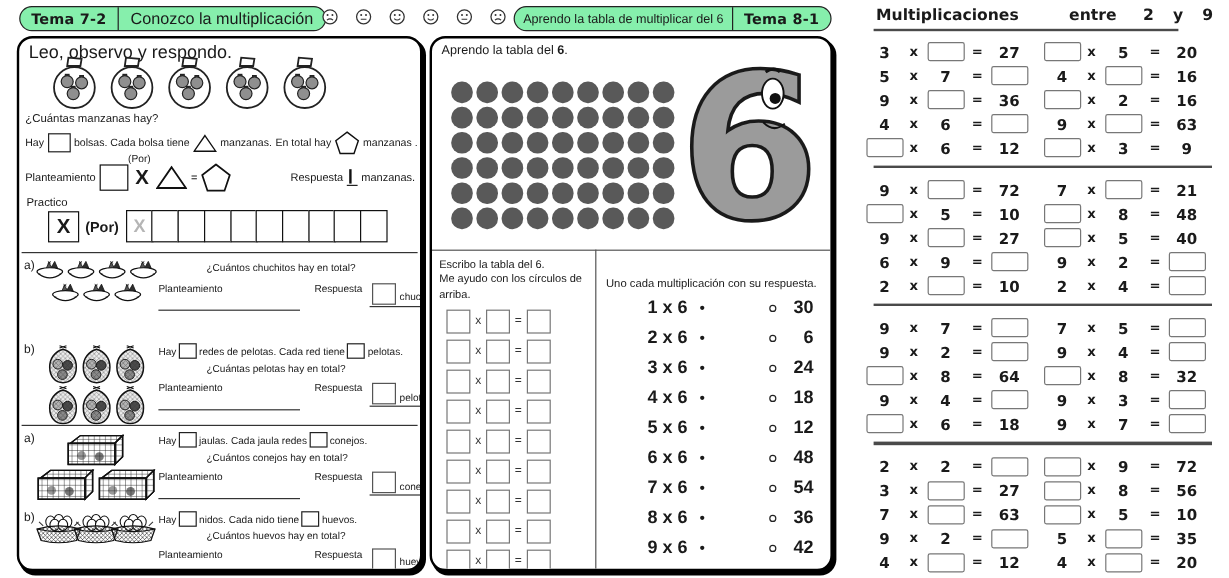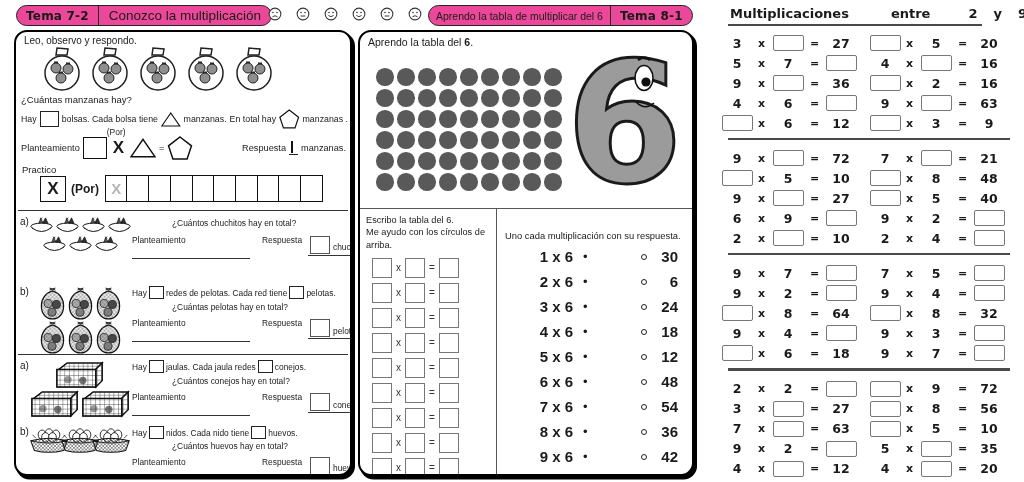--- a/index.html
+++ b/index.html
@@ -2,39 +2,39 @@
 <html><head>
 <meta charset="utf-8">
 <style>
   * { margin:0; padding:0; box-sizing:border-box; }
   html,body { background:#fff; }
   .stage{ position:relative; width:1024px; height:482px; background:#fff; overflow:hidden;
           font-family:"Liberation Sans", sans-serif; color:#1a1a1a; }
 
   
   .hdr-tab{ position:absolute; top:5px; height:21px; display:flex; align-items:center;
-            border:1.6px solid #222; border-radius:11px; background:#ec4899; }
+            border:1.6px solid #222; border-radius:11px; background:#86efac; }
   .left-tab{ left:16px; }
   .right-tab{ left:428px; }
   .tab-tema{ font-family:"DejaVu Sans",sans-serif; font-weight:bold; font-size:12px; padding:0 9px; letter-spacing:.2px; }
   .seg-r{ border-left:1.4px solid #222; height:100%; display:flex; align-items:center; }
   .seg-l{ border-right:1.4px solid #222; height:100%; display:flex; align-items:center; }
   .tab-title{ font-size:13.5px; padding:0 10px; }
   .tab-title2{ font-size:10.5px; padding:0 7px; }
   .faces-row{ position:absolute; left:268px; top:7px; display:flex; gap:14px; }
   .face{ width:14px; height:14px; display:inline-block; }
 
   
   .panel{ position:absolute; top:30px; height:446px; background:#fff; border:2px solid #000;
           border-radius:13px; box-shadow:2.5px 3px 0 .5px #000; overflow:hidden; }
   .lp{ left:14px; width:338px; }
   .mp{ left:358px; width:336px; }
 
   
-  .lp-intro{ position:absolute; left:8px; top:3px; font-size:10px; }
+  .lp-intro{ position:absolute; left:8px; top:3px; font-size:15px; }
   .bags-row{ position:absolute; left:26px; top:14px; }
   .bags-row .icon-row{ gap:8px; }
   .lp-q{ position:absolute; left:5px; top:62px; font-size:9.5px; }
   .lp-fill{ position:absolute; left:5px; top:76px; right:2px; display:flex; align-items:center;
             gap:3px; font-size:8.8px; white-space:nowrap; }
   .fbox{ width:19px; height:16px; border:1.3px solid #222; flex:none; background:#fff; }
   .lp-plantea{ position:absolute; left:5px; top:100px; right:4px; height:32px; display:flex;
                align-items:center; gap:3px; font-size:9.2px; white-space:nowrap; }
   .pbox{ width:24px; height:22px; border:1.5px solid #111; flex:none; background:#fff; }
   .pbox.wide{ width:46px; height:23px; border-width:1.3px; }
@@ -89,21 +89,21 @@
   #match-rows{ margin-top:3px; }
   .match-row{ display:flex; align-items:center; height:25px; padding:0 6px 0 14px; }
   .expr{ font-size:15px; font-weight:bold; width:54px; text-align:right; }
   .mdot{ margin-left:10px; font-size:13px; }
   .ring{ margin-left:auto; width:6px; height:6px; border:1.3px solid #222; border-radius:50%; margin-right:5px; flex:none; }
   .ans{ font-size:15px; font-weight:bold; width:26px; text-align:right; }
 
   
   .rp-title{ position:absolute; left:730px; top:6px; display:flex; align-items:baseline;
              font-family:"DejaVu Sans",sans-serif; font-weight:bold; font-size:13px; }
-  .rp-title .w0{ margin-right:42px; } .rp-title .w1{ margin-right:38px; }
+  .rp-title .w0{ margin-right:42px; } .rp-title .w1{ margin-right:22px; }
   .rp-title .w2{ margin-right:16px; } .rp-title .w3{ margin-right:16px; }
   .rp-underline{ position:absolute; left:728px; top:24px; width:254px; height:2.2px; background:#4a4a4a; }
   #rp-groups{ position:absolute; left:714px; top:30px; width:302px;
               font-family:"DejaVu Sans",sans-serif; }
   .rp-group{ padding-top:3px; display:flex; }
   .rp-col{ width:148px; }
   .rp-row{ display:flex; align-items:center; height:20px; font-weight:bold; font-size:12.5px; padding-left:6px; }
   .rs{ display:flex; justify-content:center; align-items:center; }
   .rs1{ width:34px; } .rs2{ width:38px; } .rs3{ width:38px; }
   .rop{ width:15px; text-align:center; font-size:11px; }

